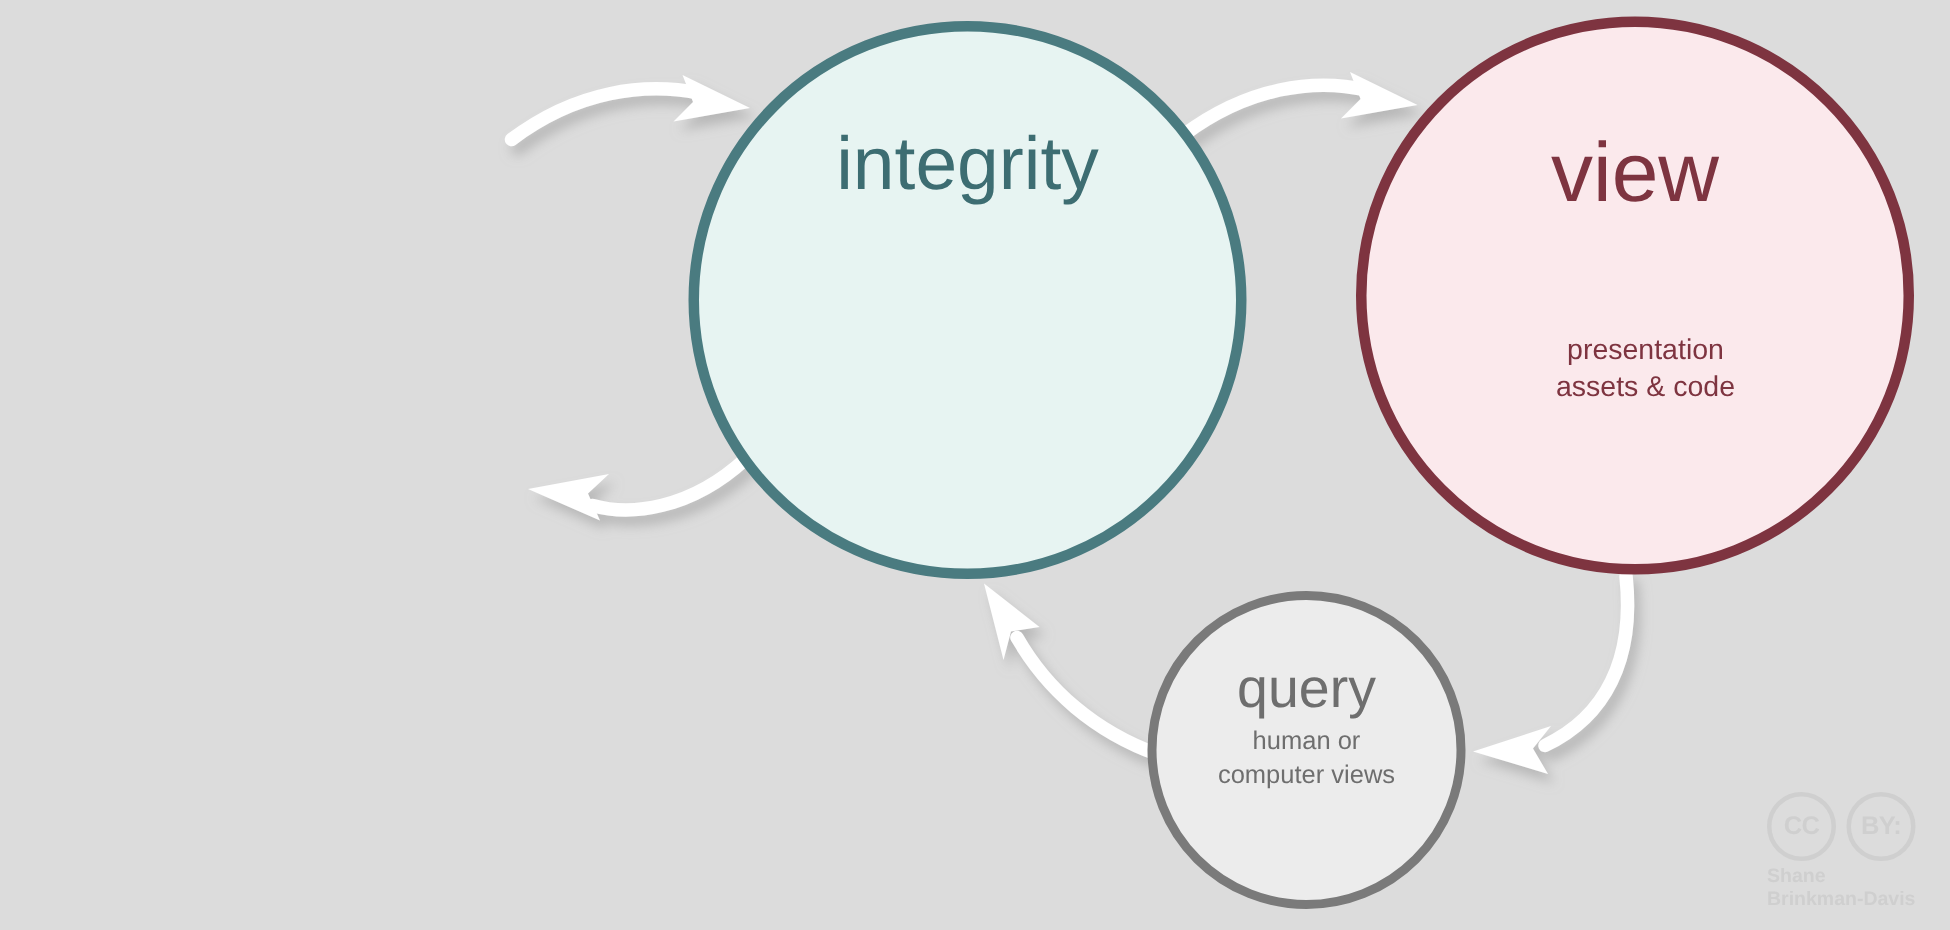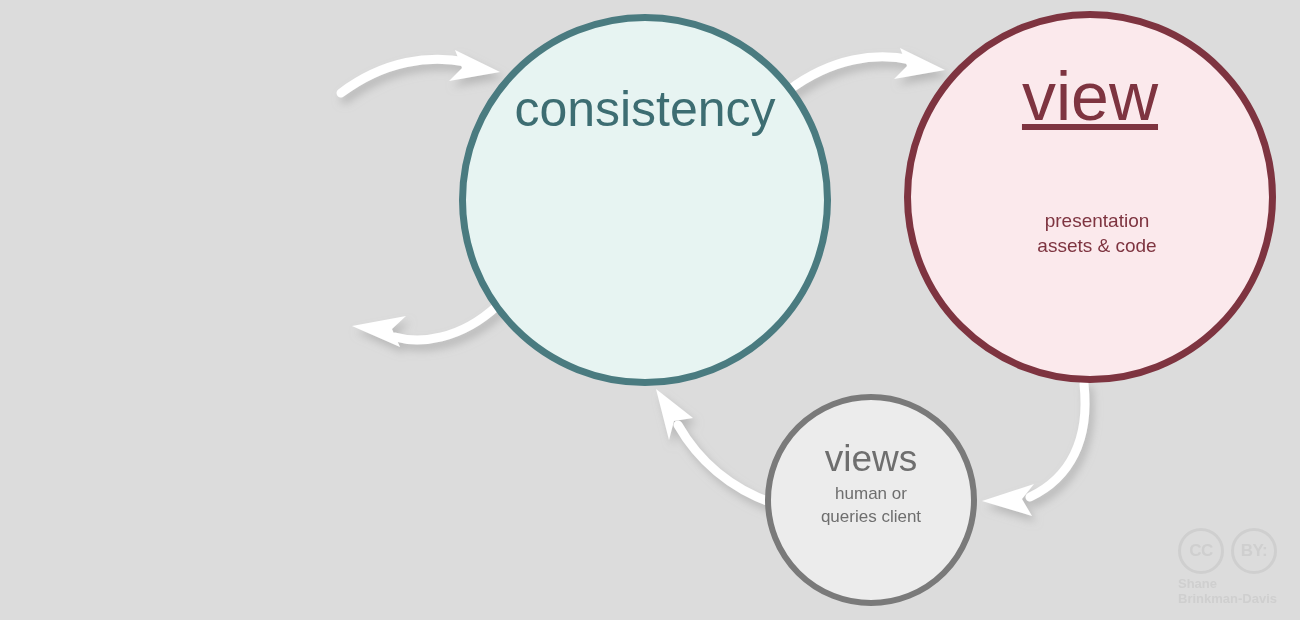--- a/index.html
+++ b/index.html
@@ -90,24 +90,23 @@
   
   #node-view {
     left: 904px;
     top: 11px;
     width: 372px;
     height: 372px;
     background: #fbe9ec;
     border: 7px solid #7e3440;
   }
   #node-view .node-title {
-    font-size: 68px;
+    font-size: 56px;
     color: #7e3440;
-    margin-top: 44px;
-    text-decoration: underline;
+    margin-top: 69px;
   }
   #node-view .node-body {
     font-size: 19px;
     color: #7e3440;
     margin-top: 78px;
     margin-left: 14px;
   }
 
   
   #node-user {
@@ -199,33 +198,33 @@
     </g>
 
     <g filter="url(#dropshadow)">
       <path d="M 772,503 C 730,488 698,460 678,425" fill="none" stroke="#ffffff" stroke-width="9" stroke-linecap="round"></path>
       <path d="M 656,389 L 669,440 L 674,421 L 693,418 Z" fill="#ffffff"></path>
     </g>
   </svg>
 
 
   <div class="node" id="node-controller">
-    <div class="node-title">consistency</div>
+    <div class="node-title">integrity</div>
   </div>
 
   <div class="node" id="node-view">
     <div class="node-title">view</div>
     <div class="node-body">presentation
 assets &amp; code</div>
   </div>
 
   <div class="node" id="node-user">
-    <div class="node-title">views</div>
+    <div class="node-title">query</div>
     <div class="node-body">human or
-queries client</div>
+computer views</div>
   </div>
 
   <div id="cc-badge">
     <div class="cc-circles">
       <div class="cc-circle">CC</div>
       <div class="cc-circle">BY:</div>
     </div>
     <div class="cc-author">Shane
 Brinkman-Davis</div>
   </div>

